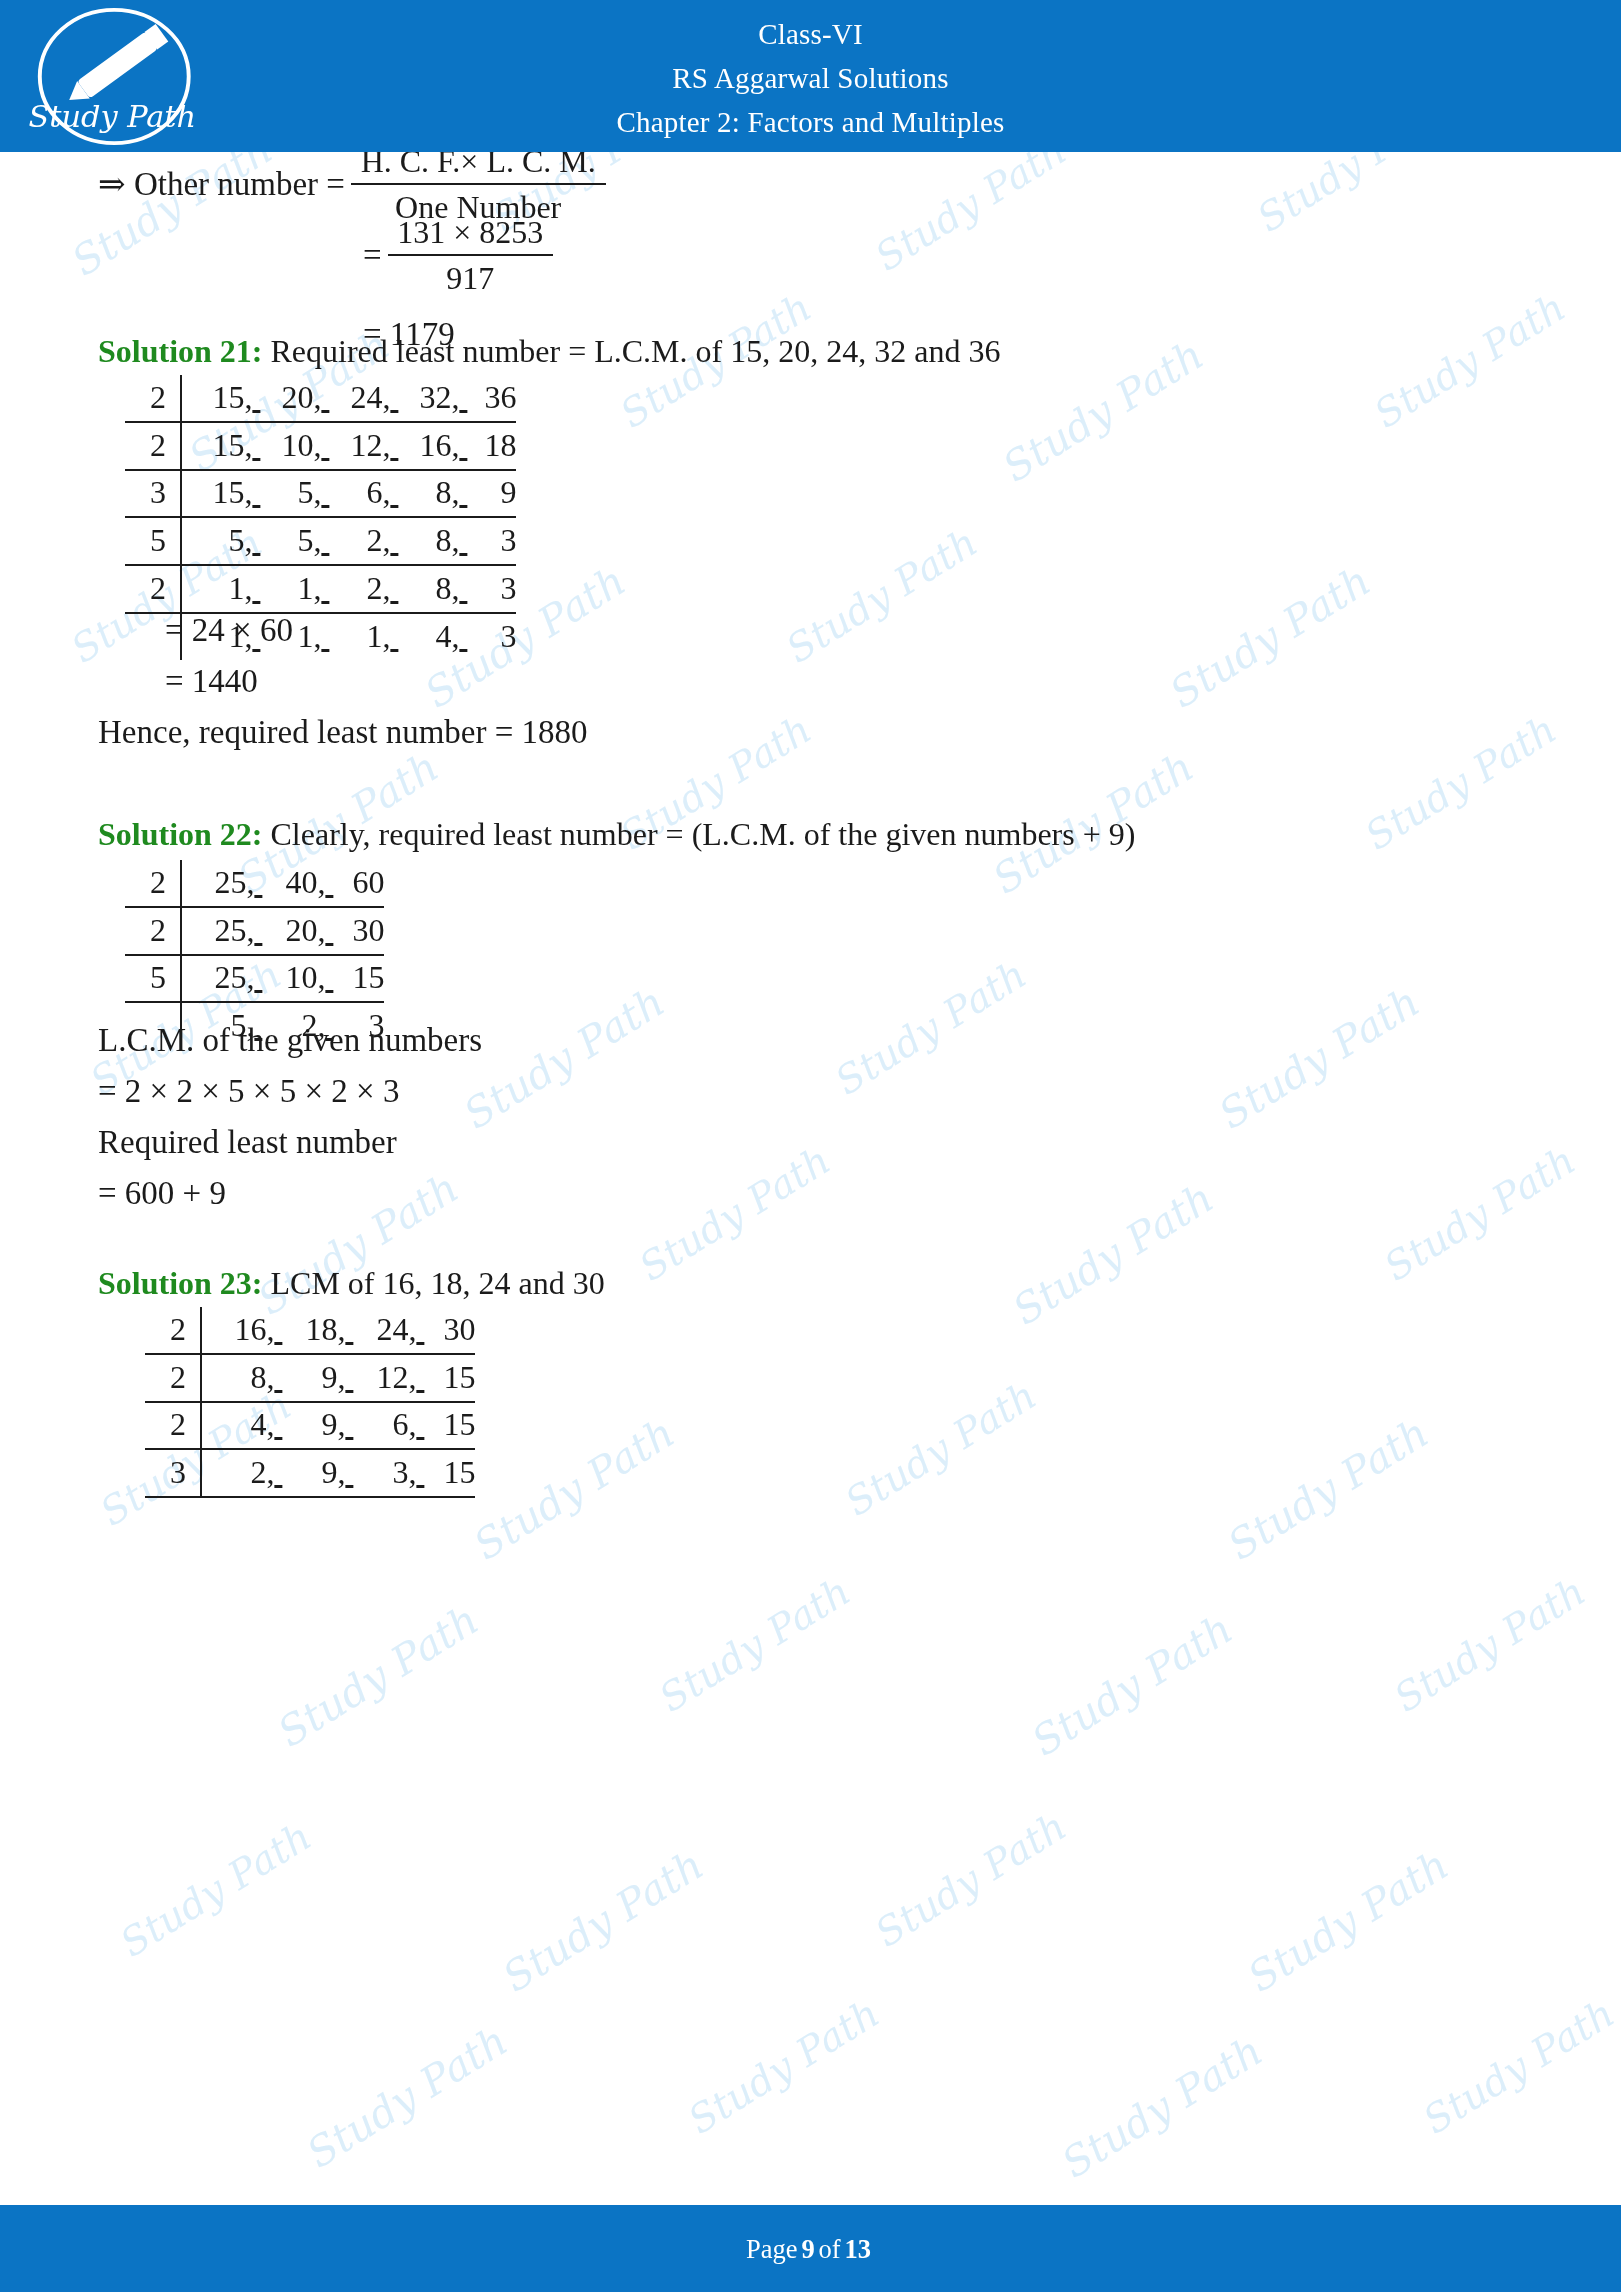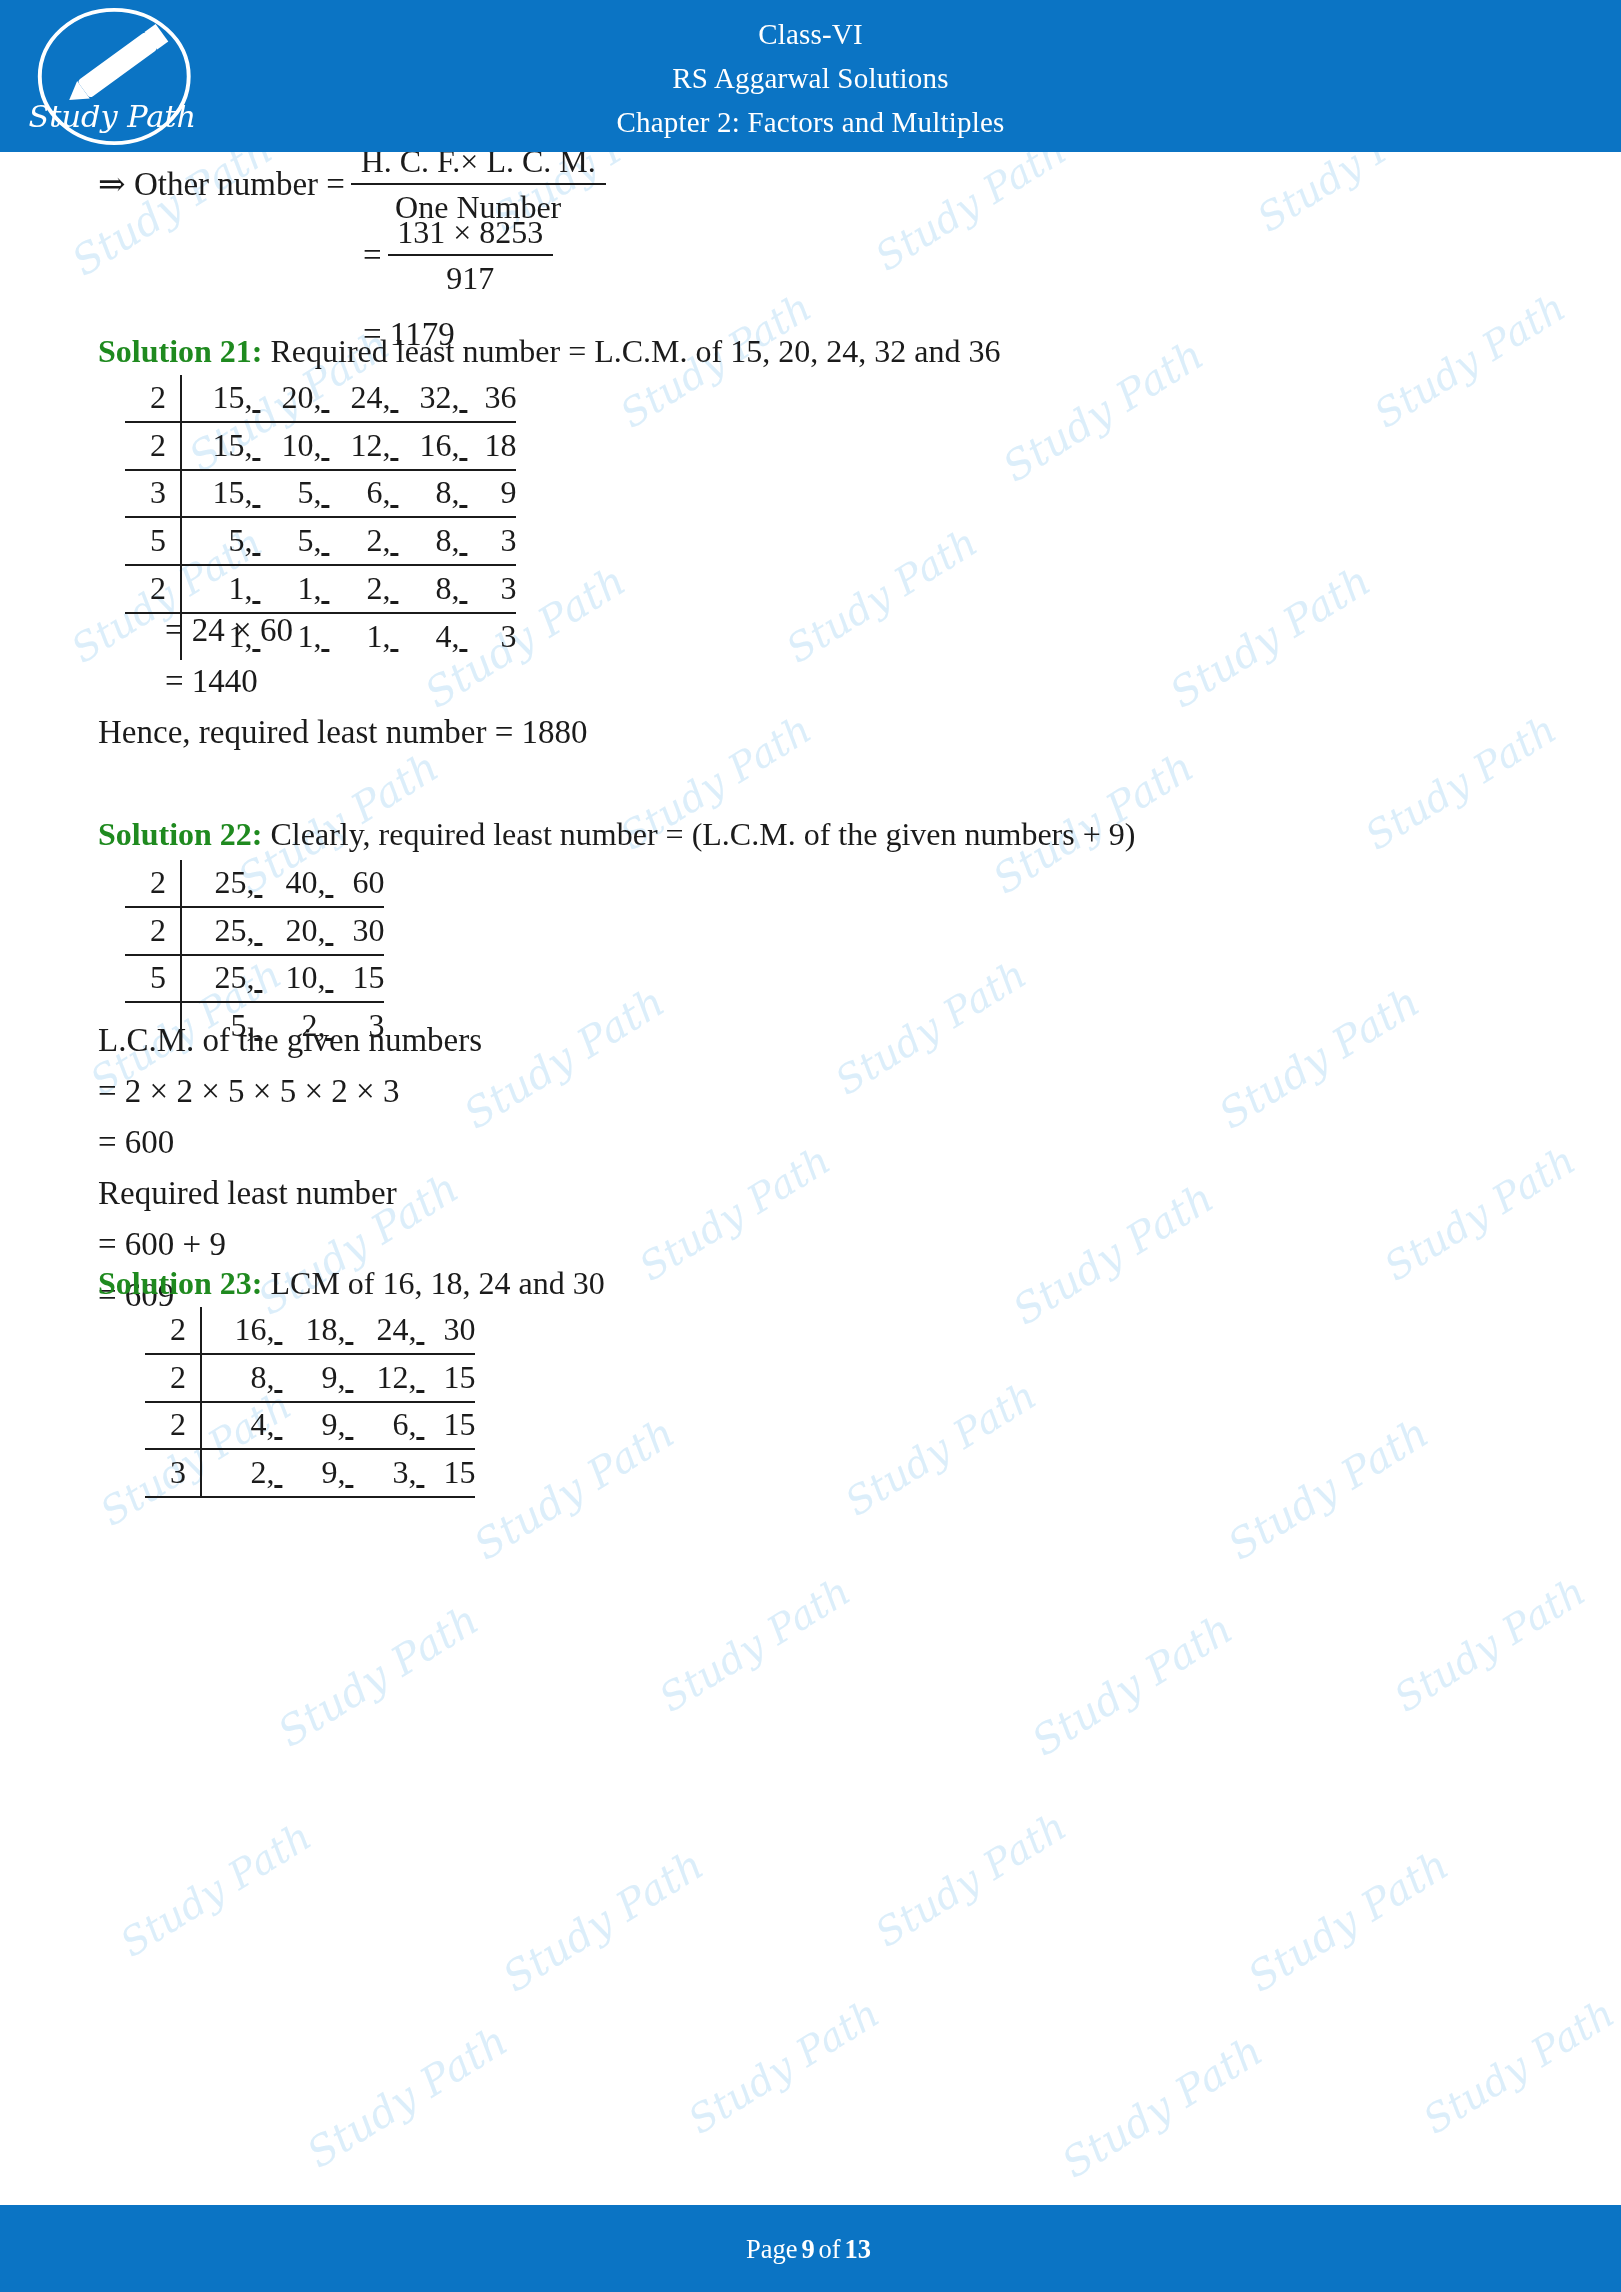--- a/index.html
+++ b/index.html
@@ -416,24 +416,22 @@
               <span class="cell" style="width:51px">3</span>
             </td>
           </tr>
         </tbody>
       </table>
     </div>
 
     <div class="block" style="left:98px; top:863px;">
       <div class="mathline">L.C.M. of the given numbers</div>
       <div class="mathline">= 2 × 2 × 5 × 5 × 2 × 3</div>
-      <div class="mathline">= 600</div>
       <div class="mathline">Required least number</div>
       <div class="mathline">= 600 + 9</div>
-      <div class="mathline">= 609</div>
     </div>
 
     <div class="block" style="left:98px; top:1106px;">
       <div class="txtline">
         <span class="soltag">Solution 23:</span>
         <span>LCM of 16, 18, 24 and 30</span>
       </div>
     </div>
 
     <div class="block" style="left:145px; top:1155px;">

